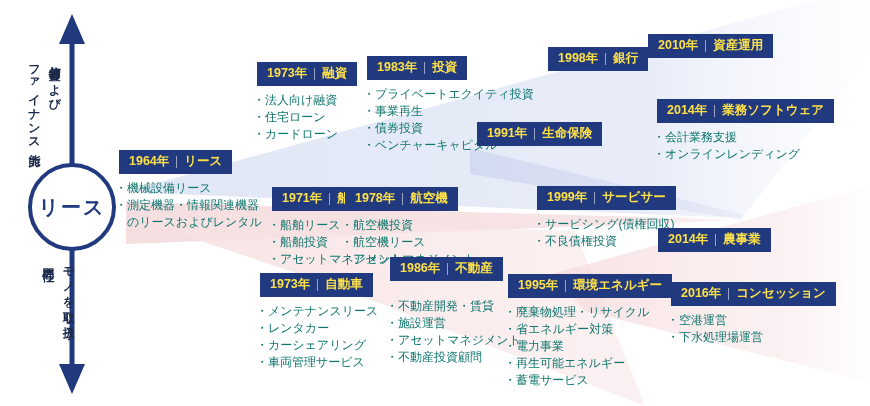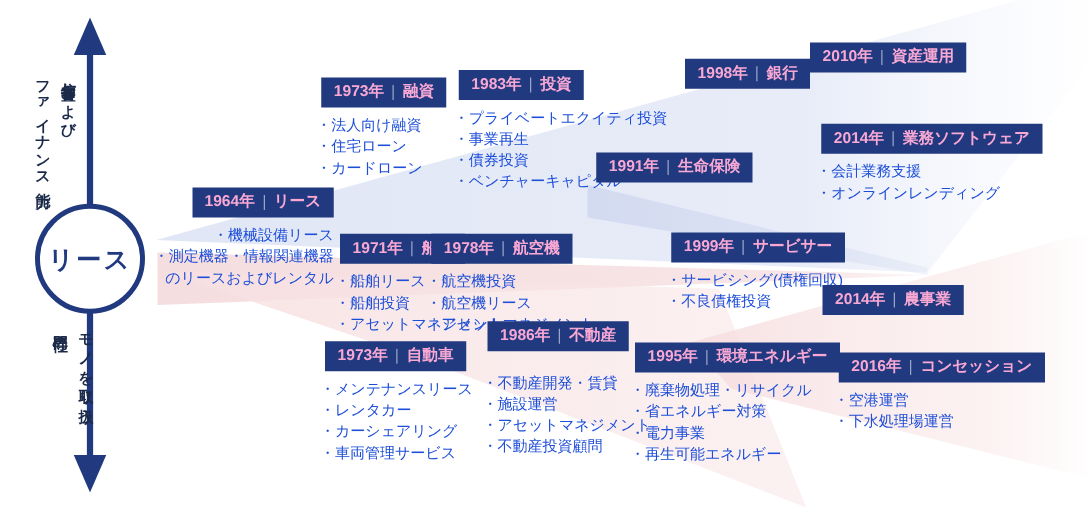--- a/index.html
+++ b/index.html
@@ -14,25 +14,25 @@
   .origin-circle span{color:#20397f;font-size:20px;font-weight:bold;letter-spacing:2px;}
   .axis-label{
     position:absolute;writing-mode:vertical-rl;text-orientation:upright;
     color:#1c2a4a;font-size:12px;font-weight:bold;line-height:1.7;letter-spacing:1px;
     white-space:pre-line;z-index:2;
   }
   .axis-label.top{left:24px;top:56px;height:110px;}
   .axis-label.bottom{left:38px;top:258px;height:100px;}
   .node{position:absolute;z-index:4;}
   .node-box{
-    display:inline-flex;align-items:center;background:#20397f;color:#f9a8d4;
+    display:inline-flex;align-items:center;background:#20397f;color:#fde047;
     font-size:12.5px;font-weight:bold;padding:4px 10px;white-space:nowrap;line-height:1.25;
   }
   .node-box .sep{display:inline-block;width:1px;height:12px;background:rgba(255,255,255,.55);margin:0 7px;}
-  .bullets{list-style:none;margin:6px 0 0 -4px;padding:0;color:#1d4ed8;font-size:12px;line-height:17px;}
+  .bullets{list-style:none;margin:6px 0 0 -4px;padding:0;color:#0f766e;font-size:12px;line-height:17px;}
   .bullets li{padding-left:1em;text-indent:-1em;}
 </style>
 </head>
 <body>
 
 <div class="stage">
 
   <svg class="beams" width="870" height="406" viewBox="0 0 870 406">
     <defs>
       <linearGradient id="gradBlue" x1="0" y1="0" x2="1" y2="0">
@@ -74,21 +74,21 @@
   <div class="axis-label top">与信審査および
 ファイナンス能力</div>
   <div class="axis-label bottom">モノを取り扱う
 専門性</div>
 
   <div class="origin-circle">
     <span>リース</span>
   </div>
 
   <div>
-    <div class="node" style="left: 119px; top: 150px; text-align: right;">
+    <div class="node" style="left: 119px; top: 150px;">
       <div class="node-box">
         <span class="year">1964年</span>
         <span class="sep"></span>
         <span class="nlabel">リース</span>
       </div>
       <ul class="bullets" style="width: 152px;">
           <li>・機械設備リース</li>
           <li>・測定機器・情報関連機器のリースおよびレンタル</li>
         </ul>
     </div>
@@ -229,20 +229,21 @@
       <div class="node-box">
         <span class="year">1995年</span>
         <span class="sep"></span>
         <span class="nlabel">環境エネルギー</span>
       </div>
       <ul class="bullets" style="width: 190px;">
           <li>・廃棄物処理・リサイクル</li>
           <li>・省エネルギー対策</li>
           <li>・電力事業</li>
           <li>・再生可能エネルギー</li>
+          <li>・蓄電サービス</li>
         </ul>
     </div>
 
     <div class="node" style="left: 658px; top: 228px;">
       <div class="node-box">
         <span class="year">2014年</span>
         <span class="sep"></span>
         <span class="nlabel">農事業</span>
       </div>
       

